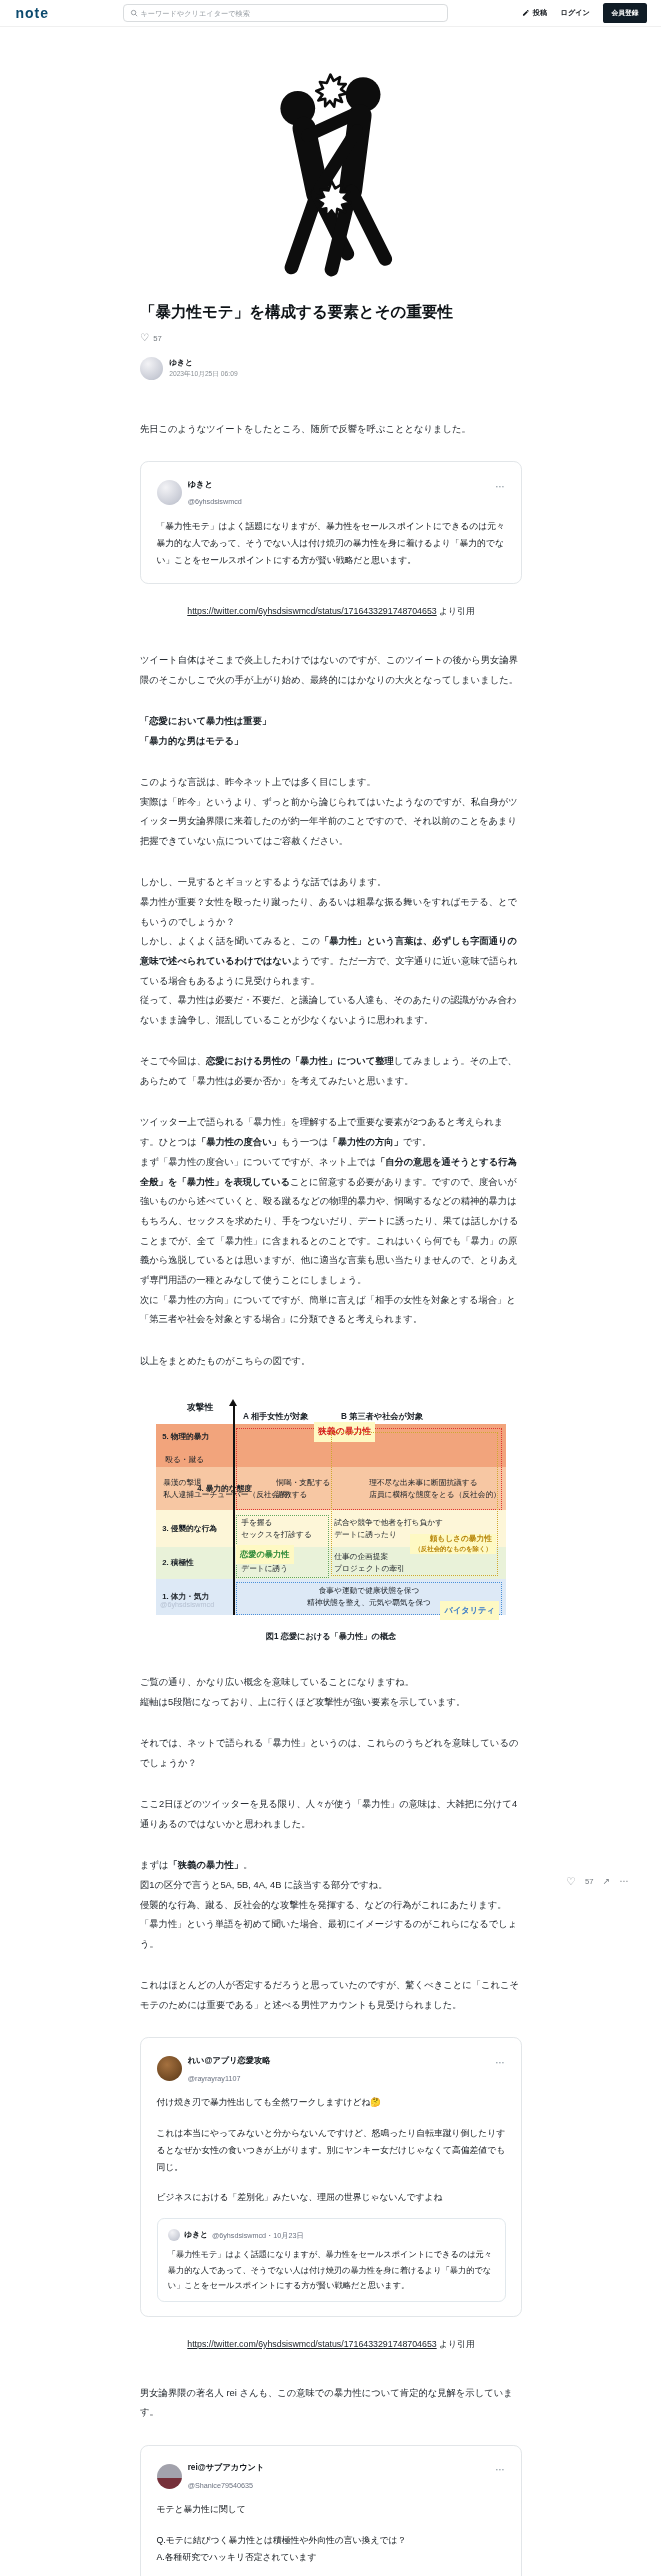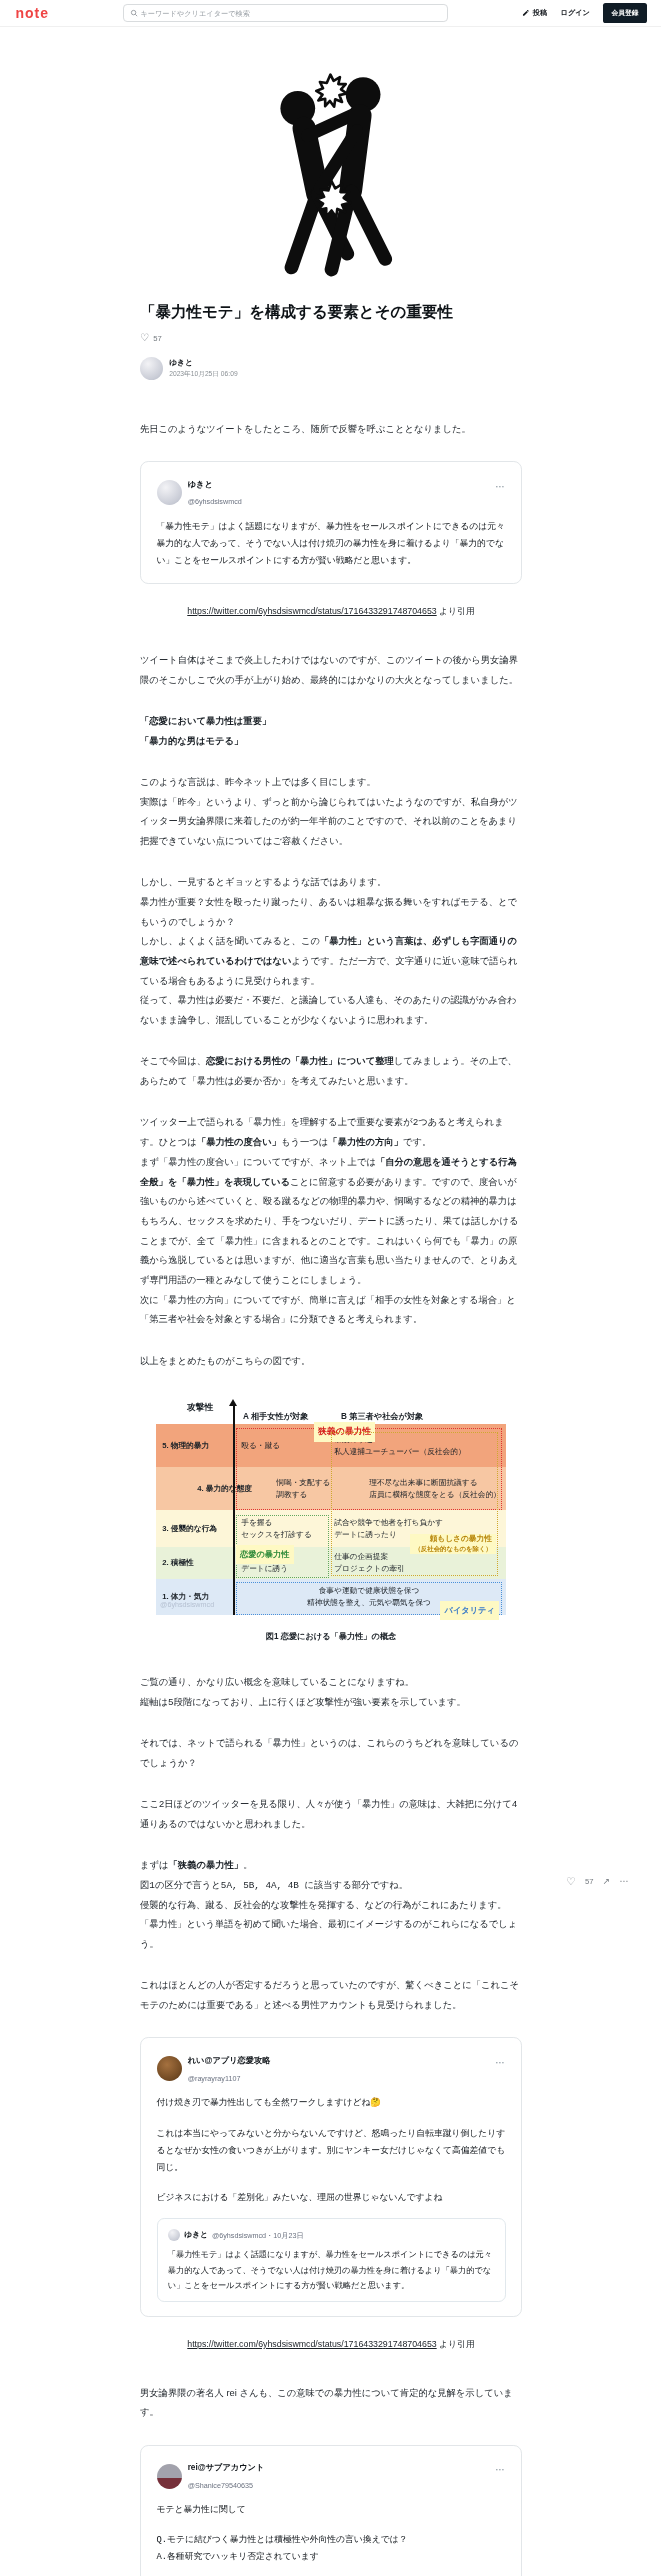--- a/index.html
+++ b/index.html
@@ -1,21 +1,21 @@
 <!DOCTYPE html>
 <html style="font-size:8.2px"><head>
 <meta charset="utf-8">
 <style>
   html,body{margin:0;padding:0;background:#fff;}
   body{width:662px;height:3091px;overflow:hidden;position:relative;
        font-family:"Liberation Sans","DejaVu Sans",sans-serif;color:#14181d;}
   a{color:inherit;}
   
   .hdr{height:27px;display:flex;align-items:center;border-bottom:0.5px solid #f0f0f0;padding:0 15.5px;box-sizing:border-box;}
-  .logo{font-weight:800;font-size:14px;letter-spacing:1px;color:#ef4444;cursor:pointer;}
+  .logo{font-weight:800;font-size:14px;letter-spacing:1px;color:#0c4a6e;cursor:pointer;}
   .searchwrap{flex:1;display:flex;justify-content:center;}
   .search{width:325px;height:18.5px;border:0.5px solid #d9dcde;border-radius:4.1px;display:flex;align-items:center;padding:0 6.2px;box-sizing:border-box;}
   .search input{border:none;outline:none;flex:1;font-size:7.2px;color:#333;font-family:inherit;}
   .search input::placeholder{color:#9aa0a6;}
   .hdr-right{display:flex;align-items:center;gap:13.4px;}
   .hdr-post{display:flex;align-items:center;gap:3.1px;font-size:7.2px;font-weight:700;color:#14181d;cursor:pointer;}
   .hdr-login{font-size:7.2px;font-weight:700;color:#14181d;cursor:pointer;}
   .hdr-signup{background:#101c26;color:#fff;font-size:6.7px;font-weight:700;padding:5.2px 8.2px;border-radius:2.6px;cursor:pointer;}
   
   .content{width:382px;margin:0 auto;}
@@ -26,21 +26,21 @@
   .likenum{font-size:7.7px;}
   .author{display:flex;align-items:center;gap:6.2px;margin-top:13.4px;}
   .av{border-radius:50%;flex:none;}
   .av-yukito{background:radial-gradient(circle at 35% 30%,#f3f3f6,#c9ccd6 70%,#aeb2bf);}
   .av-rei-dog{background:radial-gradient(circle at 40% 35%,#a5713f,#6b4520 75%,#4a2e14);}
   .av-rei-sub{background:linear-gradient(180deg,#a2a2ac 55%,#76303a 55%);}
   .author .nm{font-size:7.7px;font-weight:700;}
   .author .dt{font-size:6.7px;color:#8a9095;margin-top:2.1px;}
   .body{margin-top:40px;font-size:9.3px;line-height:2.12;color:#1b2127;}
   .body p{margin:0 0 21.6px;}
-  .bl{display:block;font-family:Liberation Mono, monospace;}
+  .bl{display:block;}
   b{font-weight:800;}
   .boldline{font-weight:800;margin:0 0 0;}
   
   .tweet{border:0.5px solid #e2e6e9;border-radius:8.2px;padding:13.4px 15.5px;margin:5.2px 0 18.5px;background:#fff;}
   .t-head{display:flex;align-items:center;gap:6.2px;position:relative;}
   .t-name{font-size:8.2px;font-weight:800;color:#0f1419;}
   .t-handle{font-size:7.2px;color:#6b7280;margin-top:1.5px;}
   .t-more{position:absolute;right:0;top:1px;color:#536471;font-size:9.8px;letter-spacing:0.5px;cursor:pointer;}
   .t-text{font-size:8.8px;line-height:1.95;color:#0f1419;margin-top:8.2px;}
   .t-text p{margin:0 0 13.4px;}
@@ -57,21 +57,21 @@
   .fig-canvas{position:relative;padding-top:26px;}
   .fig-axis{position:absolute;top:0;left:31px;font-weight:800;font-size:8.8px;}
   .fig-ch{position:absolute;top:9.3px;font-weight:800;font-size:8.2px;}
   .fig-ch.a{left:87px;} .fig-ch.b{left:185px;}
   .fig-body{position:relative;}
   .frow{display:flex;}
   .fl{width:76px;box-sizing:border-box;padding:4.1px 2.1px 4.1px 6.2px;font-weight:800;font-size:7.7px;display:flex;align-items:center;}
   .fa{width:95px;box-sizing:border-box;padding:5.2px 3.1px 5.2px 9.3px;font-size:7.7px;line-height:1.6;display:flex;flex-direction:column;justify-content:center;}
   .fb{flex:1;box-sizing:border-box;padding:5.2px 4.1px 5.2px 7.2px;font-size:7.7px;line-height:1.6;display:flex;flex-direction:column;justify-content:center;}
   .fc{flex:1;box-sizing:border-box;padding:4.1px 0;font-size:7.7px;line-height:1.6;display:flex;flex-direction:column;justify-content:center;align-items:center;}
-  .r5{background:#f2a47c;height:43px;}
+  .r5{background:#f2a47c;height:43px;flex-direction:column;}
   .r4{background:#f7c7a3;height:43px;padding-left:35px;}
   .r3{background:#fdf6d8;height:37px;}
   .r2{background:#e9f2d9;height:32px;}
   .r1{background:#dde9f6;height:36px;}
   .fig-arrow{position:absolute;left:77px;top:-18.5px;bottom:0;width:1.5px;background:#111;}
   .fig-arrow:before{content:"";position:absolute;top:-7.2px;left:-3.6px;border:4.1px solid transparent;border-bottom:7.7px solid #111;border-top:none;}
   .ov{position:absolute;pointer-events:none;}
   .ov-red{border:1px dotted #e03430;left:80px;top:3.1px;width:264px;height:80px;}
   .ov-gold{border:1px dotted #cfa92f;left:175px;top:7.2px;width:165px;height:142px;}
   .ov-green{border:1px dotted #62a85e;left:80px;top:91px;width:91px;height:61px;}

